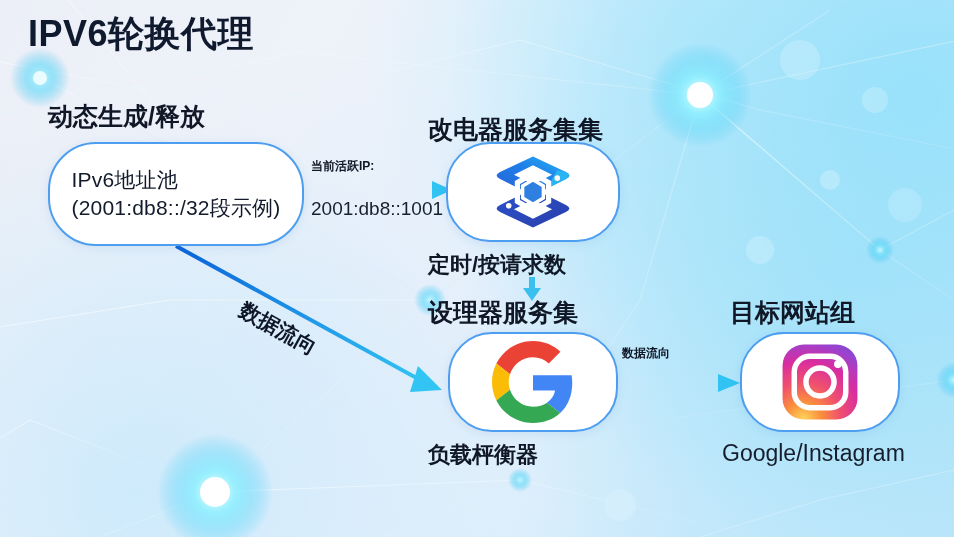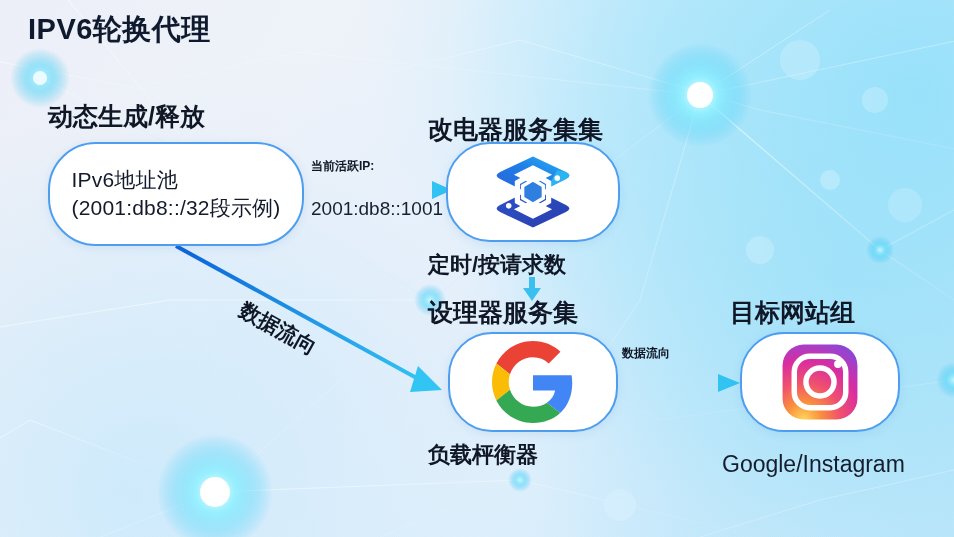--- a/index.html
+++ b/index.html
@@ -38,21 +38,21 @@
   .caption{
     position:absolute;color:#101726;
     font-weight:700;font-size:25px;white-space:nowrap;
     font-family:"Liberation Sans","DejaVu Sans",sans-serif;
   }
   .caption.sub{font-weight:700;font-size:22px;}
   .caption.plain{font-weight:400;font-size:23px;color:#151d2d;}
 
   #title{
     position:absolute;left:28px;top:10px;
-    font-size:29px;font-weight:700;color:#101a2f;letter-spacing:.5px;
+    font-size:36px;font-weight:700;color:#101a2f;letter-spacing:.5px;
     font-family:"Liberation Sans","DejaVu Sans",sans-serif;
   }
 
   .arrow-label{
     position:absolute;color:#0f1726;font-weight:700;font-size:12px;
     white-space:nowrap;font-family:"Liberation Sans","DejaVu Sans",sans-serif;
   }
   .arrow-label.mono{font-weight:500;font-size:19px;color:#16202f;}
   .arrow-label.rot{transform:rotate(29deg);transform-origin:left top;font-size:21px;}
 
@@ -233,15 +233,15 @@
           </radialGradient>
         </defs>
         <rect x="2" y="2" width="96" height="96" rx="27" fill="url(#igGrad)"></rect>
         <rect x="17" y="17" width="66" height="66" rx="20" fill="none" stroke="#ffffff" stroke-width="7"></rect>
         <circle cx="50" cy="50" r="18" fill="none" stroke="#ffffff" stroke-width="7"></circle>
         <circle cx="73" cy="27" r="5" fill="#ffffff"></circle>
       </svg>
     </span>
   </div>
 
-  <div class="caption plain" style="left:722px;top:440px;width:196px;margin-top:11px;">Google/Instagram</div>
+  <div class="caption plain" style="left:722px;top:440px;width:196px;">Google/Instagram</div>
 
 </div>
 
 </body></html>

